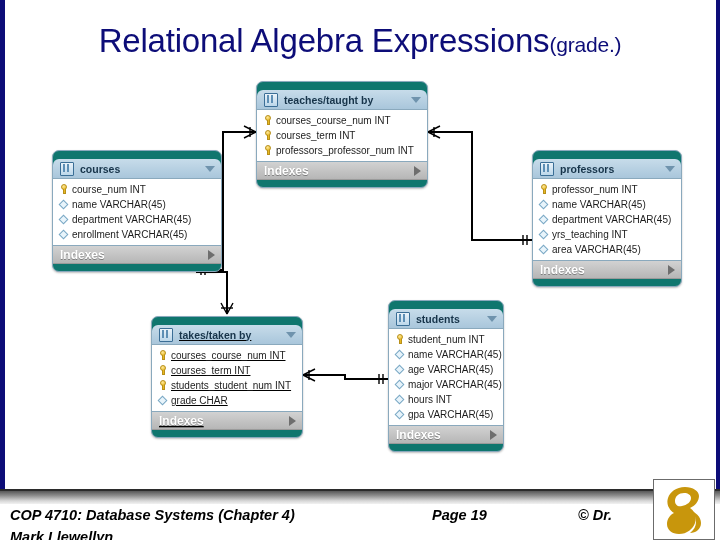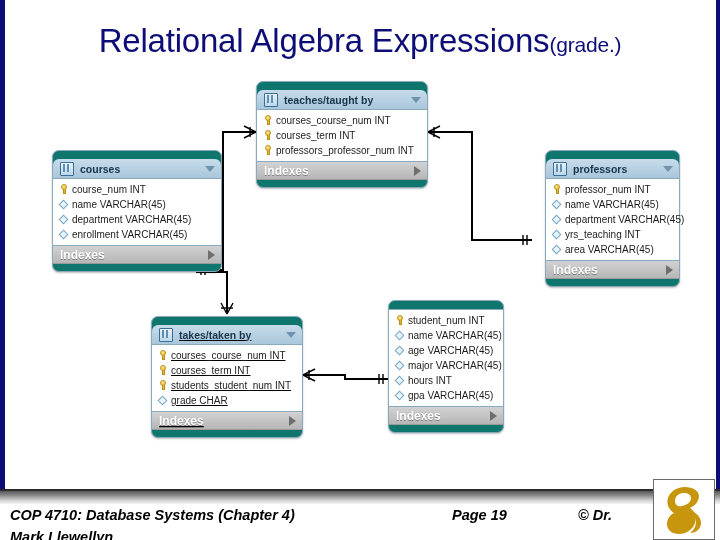--- a/index.html
+++ b/index.html
@@ -225,21 +225,21 @@
   }
   .f-item {
     position: absolute;
     font-family: "Liberation Sans", sans-serif;
     font-size: 14.5px;
     font-weight: bold;
     font-style: italic;
     white-space: nowrap;
   }
   #f-course { left: 10px; top: 2px; }
-  #f-page   { left: 452px; top: 2px; }
+  #f-page   { left: 432px; top: 2px; }
   #f-copy   { left: 578px; top: 2px; }
   #f-author { left: 10px; top: 24px; }
 
   #logo-box {
     position: absolute;
     left: 653px; top: 479px;
     width: 62px; height: 61px;
     background: #ffffff;
     border: 1px solid #6b6b6b;
     box-sizing: border-box;
@@ -343,21 +343,21 @@
           <span class="ic ic-key"></span>
           <span class="fname">professors_professor_num INT</span>
         </div>
       </div>
       <div class="ent-indexes">
         <span class="ix-label">Indexes</span>
         <span class="ix-caret"></span>
       </div>
     </div>
 
-    <div class="entity" style="left:545px; top:78px; width:135px;">
+    <div class="entity" style="left:532px; top:78px; width:150px;">
       <div class="ent-head">
         <span class="ent-icon"></span>
         <span class="ent-title">professors</span>
         <span class="ent-caret"></span>
       </div>
       <div class="ent-fields">
         <div class="field">
           <span class="ic ic-key"></span>
           <span class="fname">professor_num INT</span>
         </div>
@@ -408,20 +408,25 @@
           <span class="fname">grade CHAR</span>
         </div>
       </div>
       <div class="ent-indexes">
         <span class="ix-label">Indexes</span>
         <span class="ix-caret"></span>
       </div>
     </div>
 
     <div class="entity" style="left:388px; top:228px; width:116px;">
+      <div class="ent-head">
+        <span class="ent-icon"></span>
+        <span class="ent-title">students</span>
+        <span class="ent-caret"></span>
+      </div>
       <div class="ent-fields">
         <div class="field">
           <span class="ic ic-key"></span>
           <span class="fname">student_num INT</span>
         </div>
         <div class="field">
           <span class="ic ic-dia"></span>
           <span class="fname">name VARCHAR(45)</span>
         </div>
         <div class="field">

